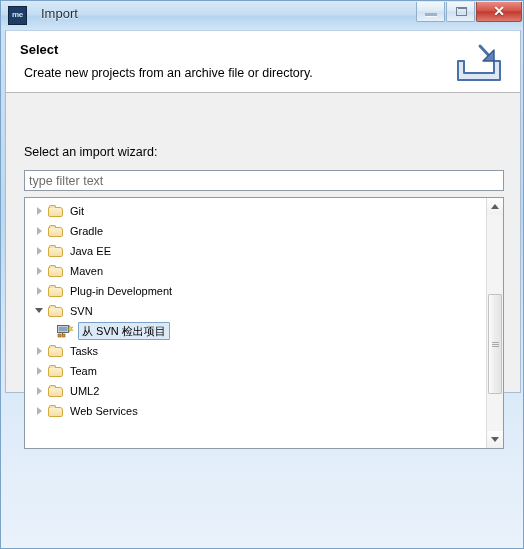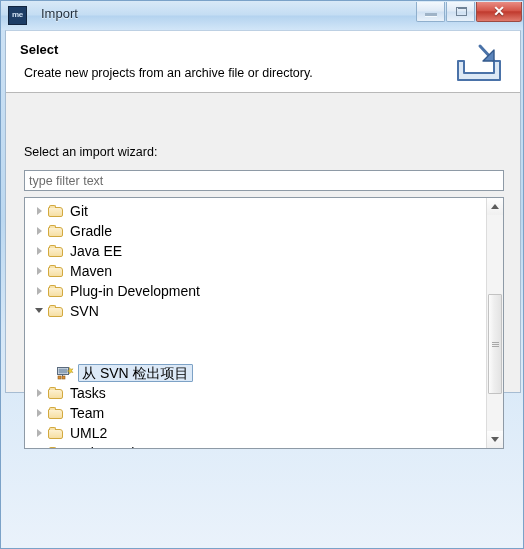--- a/index.html
+++ b/index.html
@@ -192,25 +192,25 @@
     overflow: hidden;
   }
   .tree-inner { padding-top: 3px; }
 
   .tree-row {
     position: relative;
     height: 20px;
     display: flex;
     align-items: center;
     padding-left: 8px;
-    font-size: 14px;
+    font-size: 11px;
     color: #000000;
     white-space: nowrap;
   }
-  .tree-row.child { padding-left: 32px; margin-top: 42px; }
+  .tree-row.child { padding-left: 32px; }
 
   .twisty {
     width: 15px;
     height: 20px;
     position: relative;
     flex: 0 0 15px;
   }
   .twisty.collapsed::before {
     content: "";
     position: absolute;

